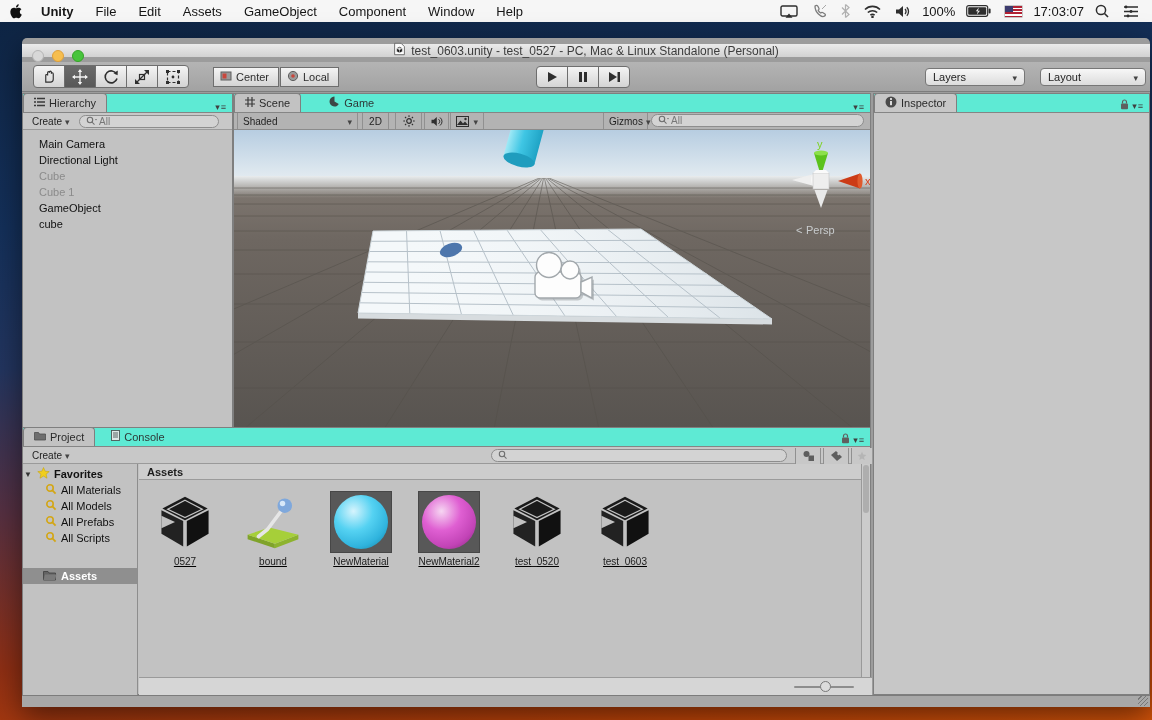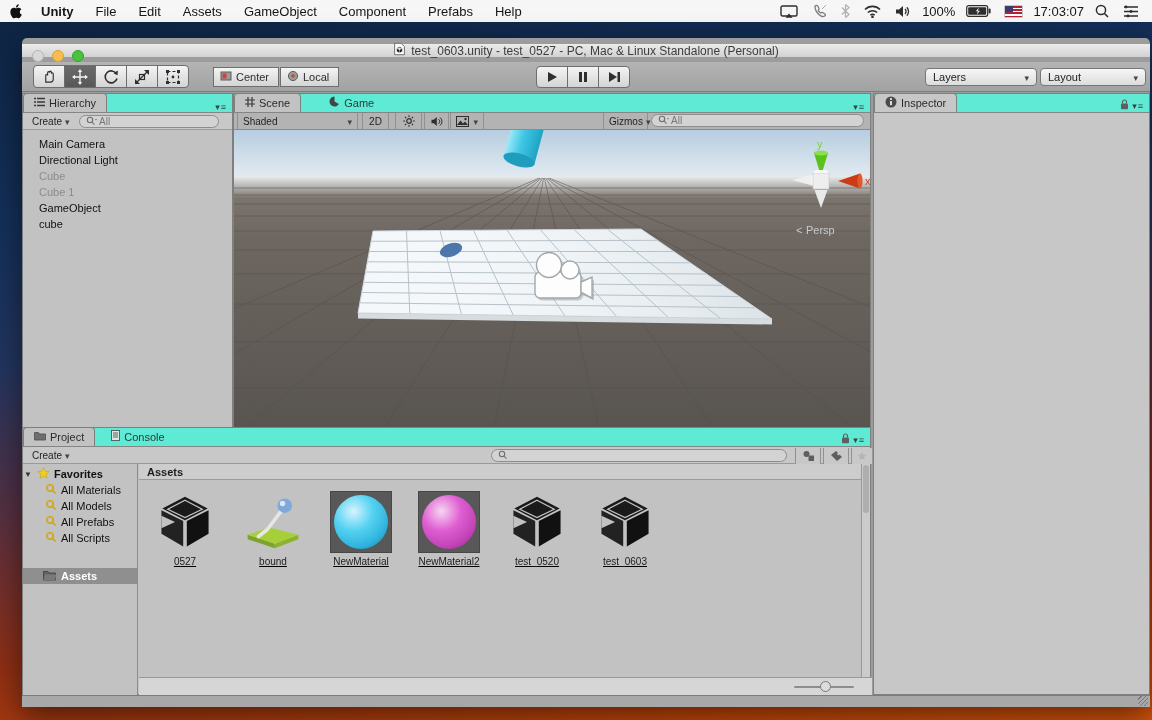--- a/index.html
+++ b/index.html
@@ -118,21 +118,21 @@
             <path fill="#111" d="M10.8,7.9c0-1.8,1.5-2.7,1.6-2.7C11.5,3.9,10.2,3.7,9.7,3.7c-1.1-0.1-2.1,0.6-2.6,0.6 C6.5,4.3,5.7,3.7,4.8,3.7C3.6,3.7,2.5,4.4,1.9,5.5c-1.2,2.1-0.3,5.3,0.9,7c0.6,0.9,1.3,1.8,2.2,1.8c0.9,0,1.2-0.6,2.3-0.6 c1.1,0,1.4,0.6,2.3,0.6c1,0,1.6-0.9,2.2-1.7c0.7-1,1-2,1-2.1C12.7,10.4,10.8,9.7,10.8,7.9z M9,2.5C9.5,1.9,9.8,1.1,9.7,0.3 C9,0.3,8.1,0.8,7.6,1.4C7.2,1.9,6.8,2.7,6.9,3.5C7.7,3.6,8.5,3.1,9,2.5z"></path>
           </svg>
       </span>
     </div>
     <div class="menu-item app">Unity</div>
     <div class="menu-item">File</div>
     <div class="menu-item">Edit</div>
     <div class="menu-item">Assets</div>
     <div class="menu-item">GameObject</div>
     <div class="menu-item">Component</div>
-    <div class="menu-item">Prefabs</div>
+    <div class="menu-item">Window</div>
     <div class="menu-item">Help</div>
   </div>
   <div class="right">
     <span class="sicon">
       <svg width="18" height="13" viewBox="0 0 18 13">
           <rect x="1" y="1" width="16" height="10" rx="1.5" fill="none" stroke="#2e2e2e" stroke-width="1.4"></rect>
           <path d="M5.5,12.8 L12.5,12.8 L9,8.6 Z" fill="#2e2e2e"></path>
         </svg>
     </span>
     <span class="sicon">
@@ -276,21 +276,21 @@
           <rect x="6" y="1" width="3" height="10" fill="#2e2e2e"></rect>
         </svg>
     </div>
     <div class="tbtn playbtn grp-r" style="left:576px;">
       <svg width="13" height="12" viewBox="0 0 13 12">
           <path d="M1,1 L9,6 L1,11 Z" fill="#2e2e2e"></path>
           <rect x="9.5" y="1" width="2.5" height="10" fill="#2e2e2e"></rect>
         </svg>
     </div>
 
-    <div class="drop" style="left:903px; width:112px;gap:44px;">
+    <div class="drop" style="left:903px; width:100px;gap:44px;">
       <span>Layers</span>
         <span class="ddarrow"></span>
     </div>
     <div class="drop" style="left:1018px; width:106px;">
       <span>Layout</span>
         <span class="ddarrow"></span>
     </div>
   </div>
 
   <div class="main">

